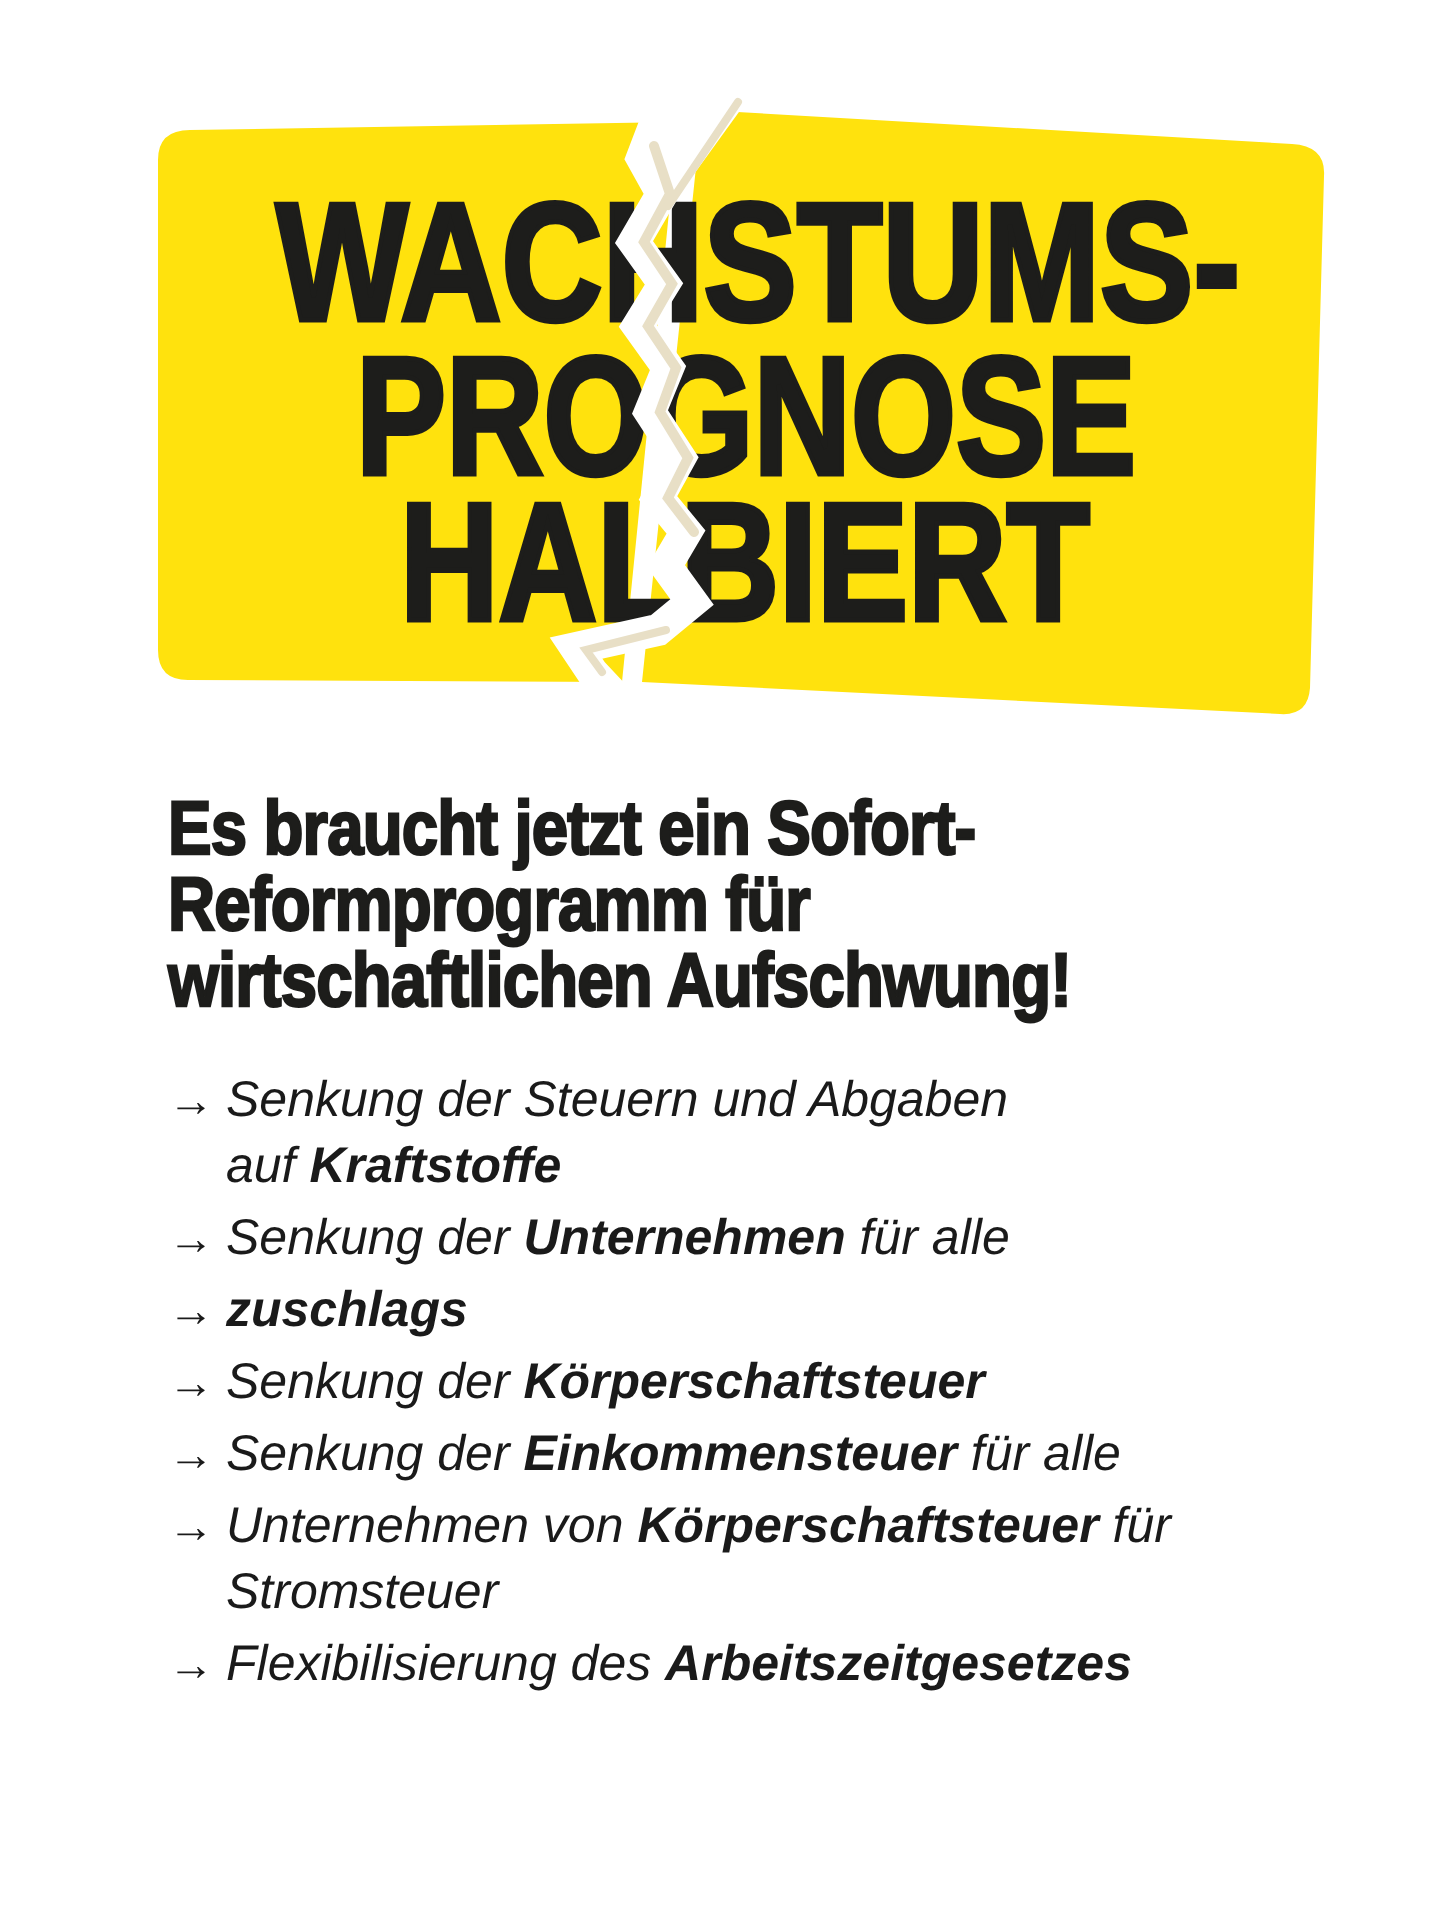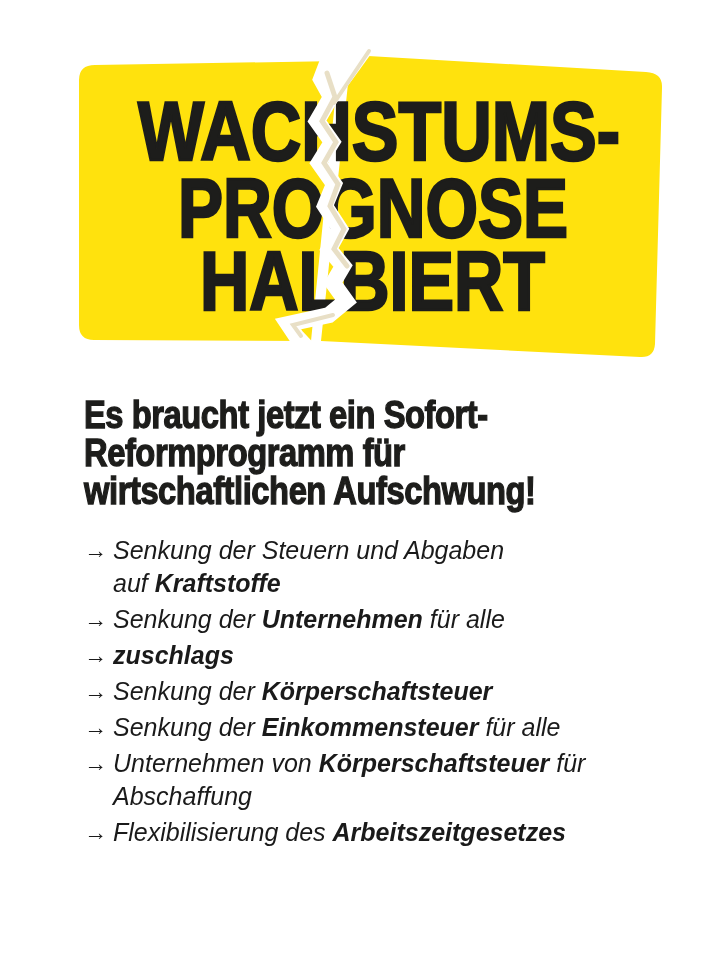--- a/index.html
+++ b/index.html
@@ -137,21 +137,21 @@
       <div class="list-item">
         <span class="arrow-icon">→</span>
         <div class="item-lines">
           <div class="item-line"><span class="seg">Senkung der </span><span class="seg-bold">Einkommensteuer</span><span class="seg"> für alle</span></div>
         </div>
       </div>
       <div class="list-item">
         <span class="arrow-icon">→</span>
         <div class="item-lines">
           <div class="item-line"><span class="seg">Unternehmen von </span><span class="seg-bold">Körperschaftsteuer</span><span class="seg"> für</span></div>
-          <div class="item-line"><span class="seg">Abschaffung</span></div>
+          <div class="item-line"><span class="seg">Stromsteuer</span></div>
         </div>
       </div>
       <div class="list-item">
         <span class="arrow-icon">→</span>
         <div class="item-lines">
           <div class="item-line"><span class="seg">Flexibilisierung des </span><span class="seg-bold">Arbeitszeitgesetzes</span></div>
         </div>
       </div>
     </div>
 

